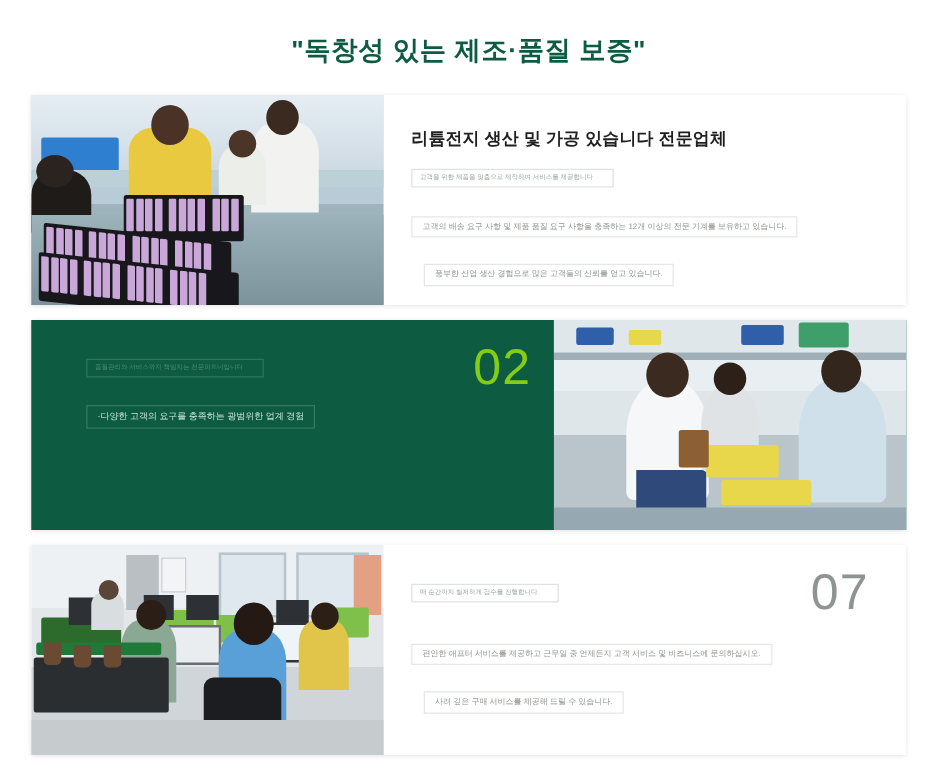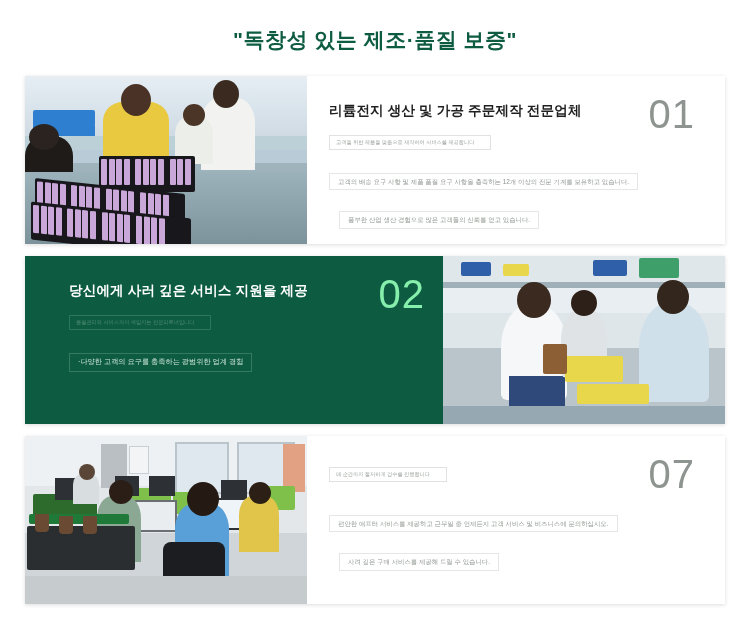--- a/index.html
+++ b/index.html
@@ -95,21 +95,21 @@
     position: absolute;
     font-size: 40px;
     font-weight: 300;
     color: #8e948f;
     letter-spacing: 1px;
     top: 18px;
     line-height: 1;
     font-family: "Liberation Sans", sans-serif;
   }
   .num.right { right: 30px; }
-  .num.mid { right: 30px; color:#86efac; }
+  .num.mid { right: 30px; color:#84cc16; }
 
   
   .ph { position:absolute; }
   .factory { width:100%; height:100%;
     background:
       linear-gradient(#cfe0ea 0 38%, #b9cbd6 38% 52%, #9fb3bd 52% 60%, #8fa6b1 60% 100%);
   }
   .f-wall { top:0; left:0; width:100%; height:38%;
     background: linear-gradient(#e6eef4, #cdd9e2); }
   .f-bin { height:16px; border-radius:2px; background:#2f7fd0; }
@@ -168,33 +168,31 @@
       </div>
       <div class="ph cellrow" style="left:6px;top:134px;width:160px;transform:skewY(6deg);">
         <span class="cell" style="height:28px"></span><span class="cell" style="height:28px"></span><span class="cell" style="height:28px"></span><span class="cell" style="height:28px"></span>
         <span class="cell" style="height:28px"></span><span class="cell" style="height:28px"></span><span class="cell" style="height:28px"></span><span class="cell" style="height:28px"></span>
         <span class="cell" style="height:28px"></span><span class="cell" style="height:28px"></span><span class="cell" style="height:28px"></span><span class="cell" style="height:28px"></span>
         <span class="cell" style="height:28px"></span><span class="cell" style="height:28px"></span><span class="cell" style="height:28px"></span><span class="cell" style="height:28px"></span>
       </div>
     </div>
   </div>
   <div class="content">
-    <div class="headline">리튬전지 생산 및 가공 주문제작 전문업체</div>
+    <div class="headline">리튬전지 생산 및 가공 있습니다 전문업체</div>
     <div class="subtitle">고객을 위한 제품을 맞춤으로 제작하여 서비스를 제공합니다</div>
     <div class="bullets">
       <div class="bullet-row"><span class="bullet">고객의 배송 요구 사항 및 제품 품질 요구 사항을 충족하는 12개 이상의 전문 기계를 보유하고 있습니다.</span></div>
       <div class="bullet-row indent"><span class="bullet">풍부한 산업 생산 경험으로 많은 고객들의 신뢰를 얻고 있습니다.</span></div>
     </div>
-    <div class="num right">01</div>
   </div>
 </div>
 
 <div class="block green block-2">
   <div class="content" style="padding-left:44px;">
-    <div class="headline">당신에게 사러 깊은 서비스 지원을 제공</div>
     <div class="subtitle">품질관리와 서비스까지 책임지는 전문파트너입니다</div>
     <div class="bullets">
       <div class="bullet-row"><span class="bullet">·다양한 고객의 요구를 충족하는 광범위한 업계 경험</span></div>
     </div>
     <div class="num mid" style="right:18px;">02</div>
   </div>
   <div class="photo" style="flex:0 0 282px;">
     <div class="packing ph" style="left:0;top:0;">
       <div class="ph p-shelf" style="left:0;top:0;width:100%;height:26px;background:#dfe7ea;"></div>
       <div class="ph" style="left:0;top:26px;width:100%;height:6px;background:#9fb0b8;"></div>

